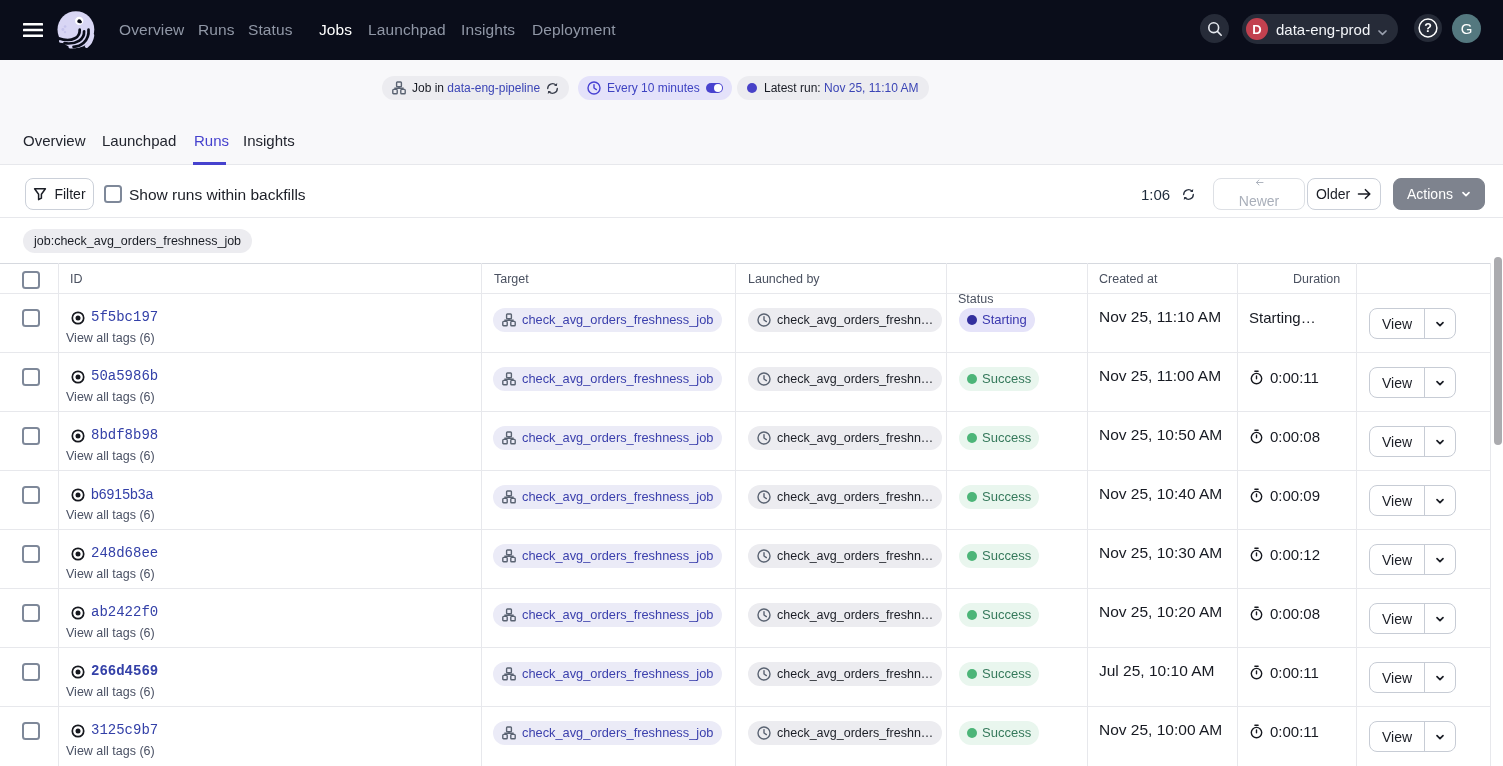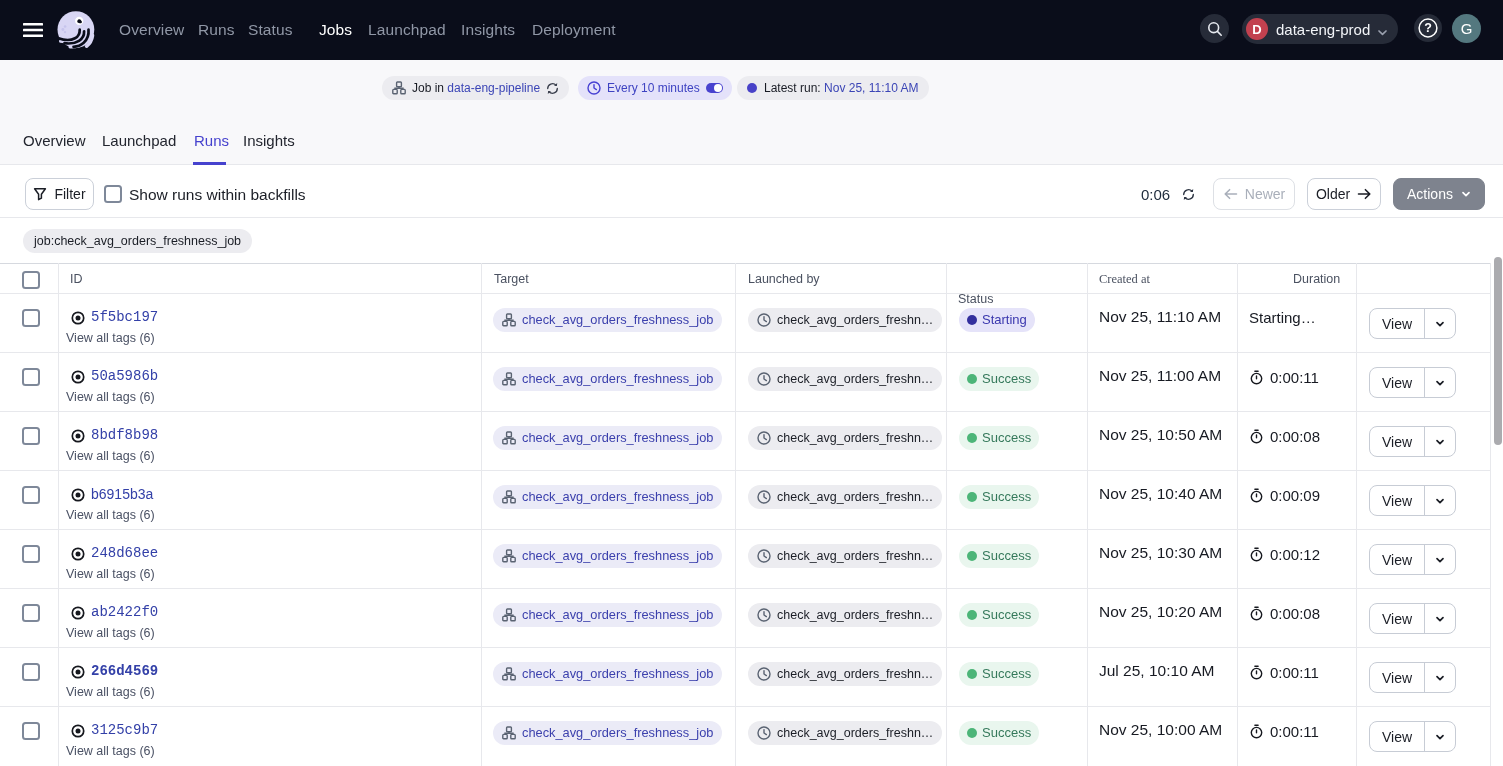--- a/index.html
+++ b/index.html
@@ -111,30 +111,30 @@
 </div>
 <div class="abs" style="left:0;top:166px;width:1503px;height:52px;background:#fff;border-bottom:1px solid #E7E8EC;">
 <div class="btn" style="left:25px;top:12px;width:69px;gap:7px;">
       <svg width="14" height="14" viewBox="0 0 14 14" style="">
         <path d="M1.6 1.8 L12.4 1.8 L8.4 7.2 L8.4 11.2 L5.6 12.6 L5.6 7.2 Z" fill="none" stroke="#1B1E26" stroke-width="1.5" stroke-linejoin="round"></path>
       </svg>
       <span>Filter</span>
     </div>
 <div class="cb" style="left:104px;top:19px;"></div>
 <div class="abs" style="left:129px;top:20px;font-size:15.5px;color:#1B1E26;">Show runs within backfills</div>
-<div class="abs" style="left:1141px;top:20px;font-size:15px;color:#1E2B3C;">0:06</div>
+<div class="abs" style="left:1141px;top:20px;font-size:15px;color:#1E2B3C;">1:06</div>
 <div class="abs" style="left:1182px;top:21px;"><svg width="13" height="13" viewBox="0 0 13 13" style="">
         <g fill="none" stroke="#2A3240" stroke-width="1.35" stroke-linecap="round">
 <path d="M11.3 6.5 a4.8 4.8 0 0 1 -8.3 3.3"></path>
 <path d="M1.7 6.5 a4.8 4.8 0 0 1 8.3 -3.3"></path>
         </g>
 <path d="M11.2 1.1 L10.9 4.0 L8.0 3.7 Z" fill="#2A3240"></path>
 <path d="M1.8 11.9 L2.1 9.0 L5.0 9.3 Z" fill="#2A3240"></path>
       </svg></div>
-<div class="btn" style="left:1213px;top:12px;width:82px;color:#A9AFBA;border-color:#DDE0E5;gap:7px;">
+<div class="btn" style="left:1213px;top:12px;width:92px;color:#A9AFBA;border-color:#DDE0E5;gap:7px;flex-direction:column;">
       <svg width="15" height="12" viewBox="0 0 15 12" style="">
         <path d="M13.5 6 L2.2 6 M6.6 1.7 L2.2 6 L6.6 10.3" fill="none" stroke="#A9AFBA" stroke-width="1.6" stroke-linecap="round" stroke-linejoin="round"></path>
       </svg>
       <span>Newer</span>
     </div>
 <div class="btn" style="left:1307px;top:12px;width:74px;gap:7px;">
       <span>Older</span>
       <svg width="15" height="12" viewBox="0 0 15 12" style="">
         <path d="M1.5 6 L12.8 6 M8.4 1.7 L12.8 6 L8.4 10.3" fill="none" stroke="#1B1E26" stroke-width="1.6" stroke-linecap="round" stroke-linejoin="round"></path>
       </svg>
@@ -146,21 +146,21 @@
       </svg>
     </div>
 </div>
 <div class="pill" style="left:23px;top:229px;background:#ECECF0;padding:0 11px;color:#1B1E26;font-size:12.5px;">job:check_avg_orders_freshness_job</div>
 <div class="hline" style="left:0;top:263px;width:1490px;background:#D6D9DF;"></div>
 <div class="hline" style="left:0;top:293px;width:1490px;"></div>
 <div class="abs" style="left:70px;top:272px;font-size:12.5px;color:#4A5160;">ID</div>
 <div class="abs" style="left:494px;top:272px;font-size:12.5px;color:#4A5160;">Target</div>
 <div class="abs" style="left:748px;top:272px;font-size:12.5px;color:#4A5160;">Launched by</div>
 <div class="abs" style="left:958px;top:272px;font-size:12.5px;color:#4A5160;margin-top:20px;">Status</div>
-<div class="abs" style="left:1099px;top:272px;font-size:12.5px;color:#4A5160;font-family:Liberation Serif, serif;">Created at</div>
+<div class="abs" style="left:1099px;top:272px;font-size:12.5px;color:#4A5160;">Created at</div>
 <div class="abs" style="left:1249px;top:272px;font-size:12.5px;color:#4A5160;margin-left:44px;">Duration</div>
 <div class="cb" style="left:22px;top:271px;"></div>
 <div class="vline" style="left:58px;top:263px;height:503px;"></div>
 <div class="vline" style="left:481px;top:263px;height:503px;"></div>
 <div class="vline" style="left:735px;top:263px;height:503px;"></div>
 <div class="vline" style="left:946px;top:263px;height:503px;"></div>
 <div class="vline" style="left:1087px;top:263px;height:503px;"></div>
 <div class="vline" style="left:1237px;top:263px;height:503px;"></div>
 <div class="vline" style="left:1356px;top:263px;height:503px;"></div>
 <div class="vline" style="left:1490px;top:263px;height:503px;"></div>

